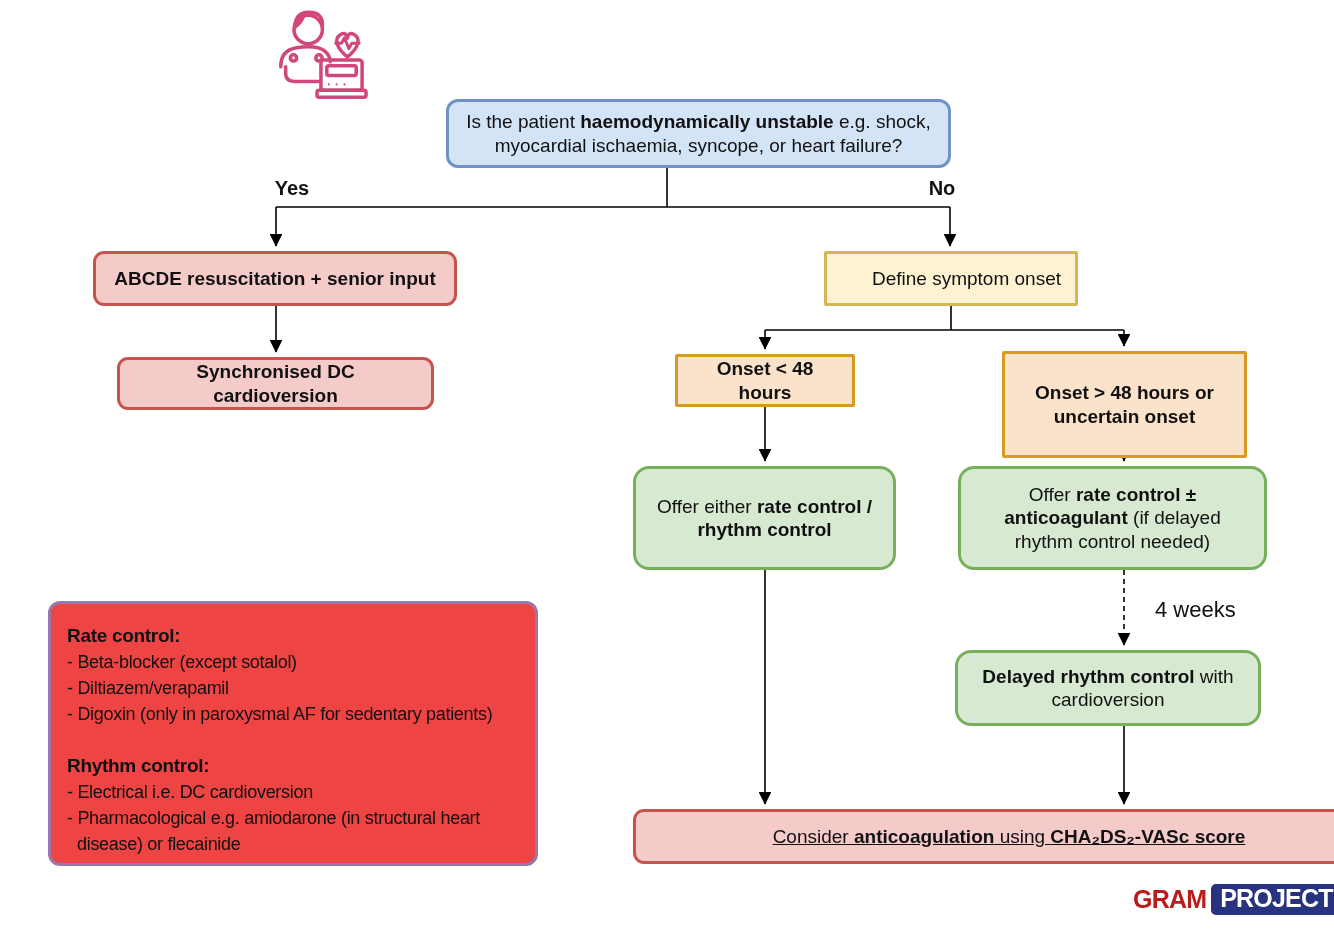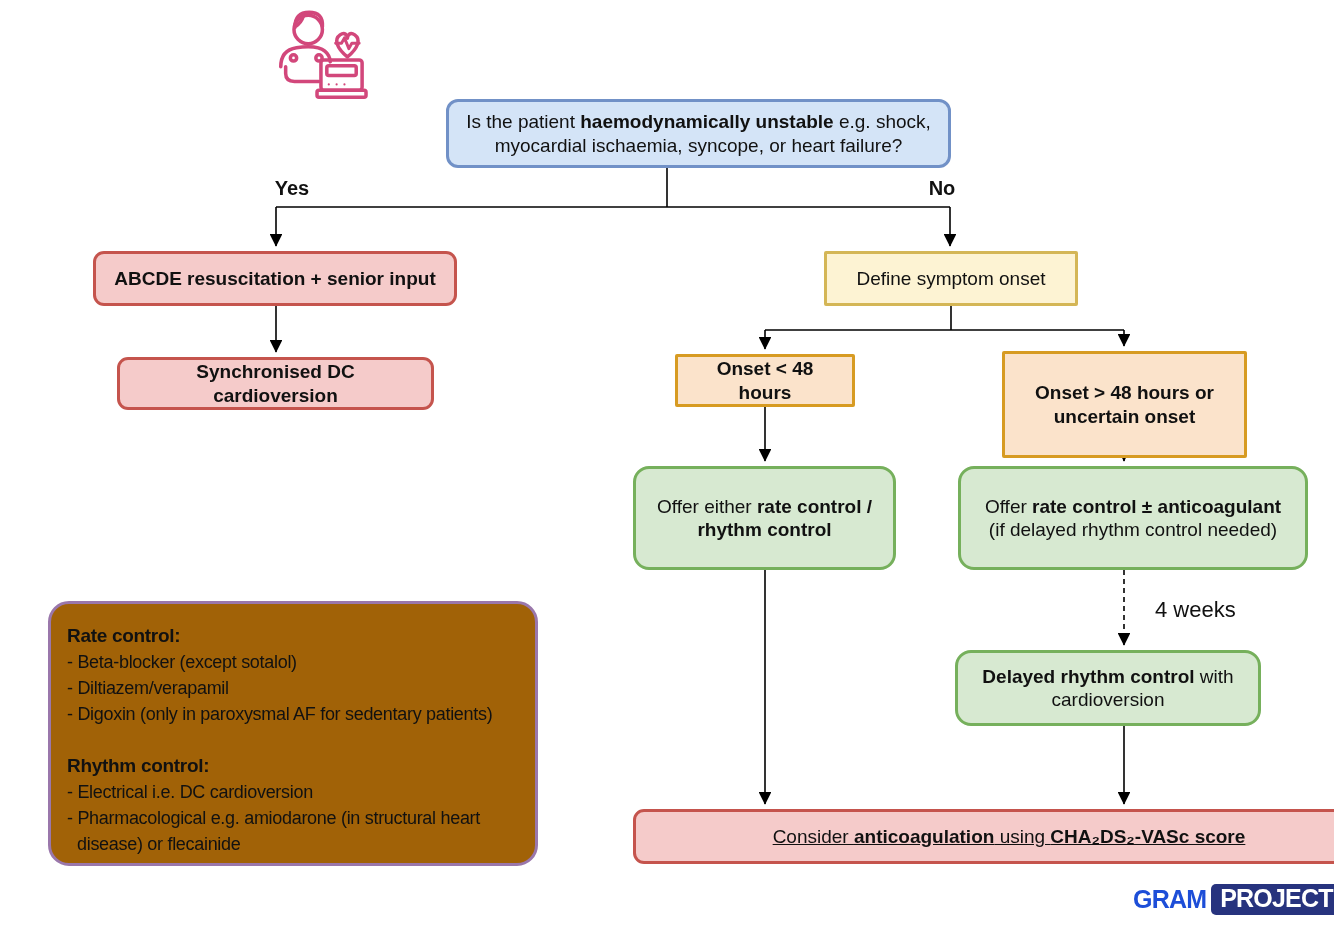--- a/index.html
+++ b/index.html
@@ -8,30 +8,30 @@
   svg.wires{position:absolute;left:0;top:0;z-index:0;pointer-events:none;}
   .node{position:absolute;z-index:1;display:flex;align-items:center;justify-content:center;
         text-align:center;font-size:19px;line-height:1.22;box-sizing:border-box;padding:6px 14px;}
   .node b{font-weight:bold;}
   .blue   {background:#d4e4f7;border:3px solid #7191c7;border-radius:12px;}
   .red    {background:#f5cbca;border:3px solid #c5544d;border-radius:11px;font-weight:bold;}
   .redmix {background:#f5cbca;border:3px solid #c5544d;border-radius:11px;}
   .yellow {background:#fdf3d3;border:3px solid #d4b656;border-radius:2px;}
   .orange {background:#fbe3cb;border:3px solid #d79b22;border-radius:2px;font-weight:bold;}
   .green  {background:#d7e9d1;border:3px solid #76b05c;border-radius:16px;}
-  .purple {background:#a16207;border:3px solid #9a77ab;border-radius:21px;}
+  .purple {background:#ef4444;border:3px solid #9a77ab;border-radius:12px;}
 
   #node-question   {left:415px;top:99px;width:505px;height:69px;margin-left:31px;}
   #node-abcde      {left:93px;top:251px;width:364px;height:55px;}
   #node-dccardio   {left:117px;top:357px;width:317px;height:53px;}
-  #node-defineonset{left:824px;top:251px;width:254px;height:55px;}
+  #node-defineonset{left:824px;top:251px;width:254px;height:55px;justify-content:flex-end;}
   #node-onsetlt48  {left:675px;top:354px;width:180px;height:53px;}
   #node-onsetgt48  {left:1002px;top:351px;width:245px;height:107px;}
   #node-raterhythm {left:633px;top:466px;width:263px;height:104px;}
-  #node-rateanticoag{left:958px;top:466px;width:350px;height:104px;padding:6px 21px;}
+  #node-rateanticoag{left:958px;top:466px;width:309px;height:104px;padding:6px 21px;}
   #node-delayed    {left:955px;top:650px;width:306px;height:76px;}
   #node-consider   {left:633px;top:809px;width:752px;height:55px;text-decoration:underline;}
 
   .branch-label{position:absolute;z-index:1;font-weight:bold;font-size:20px;text-align:center;width:60px;}
   #label-yes{left:262px;top:177px;}
   #label-no {left:912px;top:177px;}
   #label-4weeks{position:absolute;z-index:1;left:1142px;top:597px;font-size:22px;margin-left:13px;}
 
   .page-title{position:absolute;left:340px;top:40px;width:660px;z-index:1;
               font-size:30px;font-weight:bold;text-align:center;letter-spacing:-0.2px;}
@@ -39,21 +39,21 @@
 
   .legend{position:absolute;left:48px;top:601px;width:490px;height:265px;z-index:1;
           box-sizing:border-box;padding:19px 10px 14px 16px;font-size:18px;line-height:26px;
           letter-spacing:-0.3px;text-align:left;}
   .legend .hdr{font-weight:bold;font-size:19px;}
   .legend .hdr2{font-weight:bold;font-size:19px;margin-top:26px;}
   .legend .item{padding-left:10px;text-indent:-10px;}
 
   .logo{position:absolute;left:1133px;top:884px;z-index:1;display:flex;align-items:center;gap:5px;
         font-weight:bold;font-size:25px;letter-spacing:-0.8px;}
-  .logo-gram{color:#1d4ed8;text-align:center;}
+  .logo-gram{color:#b91c1c;text-align:center;}
   .logo-project{background:#27337e;color:#ffffff;padding:2px 9px 4px;border-radius:5px;line-height:1;}
 </style>
 </head>
 <body>
 
 <div class="canvas">
 
   <svg class="wires" width="1334" height="944" viewBox="0 0 1334 944">
     <defs>
       <marker id="arw" viewBox="0 0 10 10" refX="9.5" refY="5" markerWidth="8" markerHeight="8" orient="auto-start-reverse">

